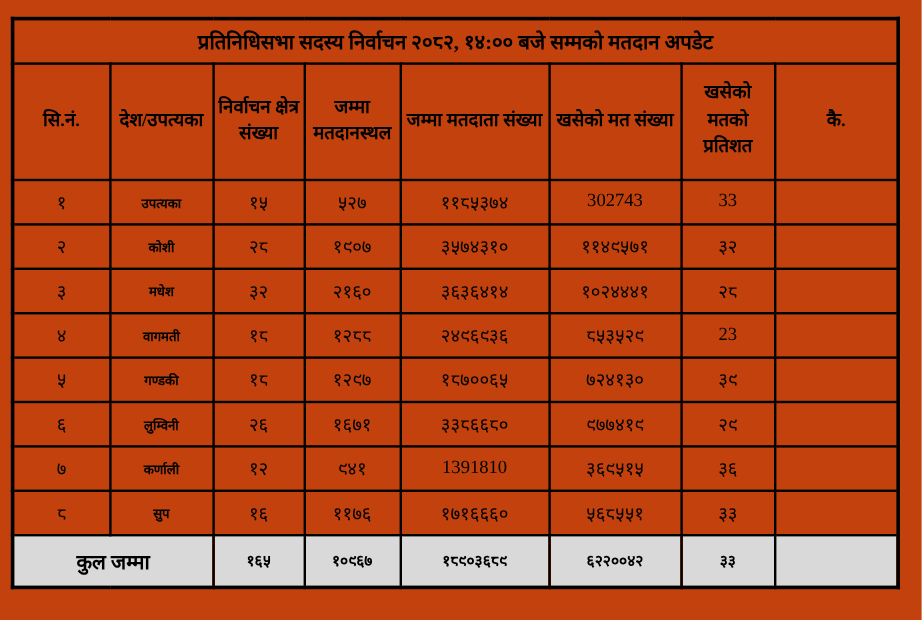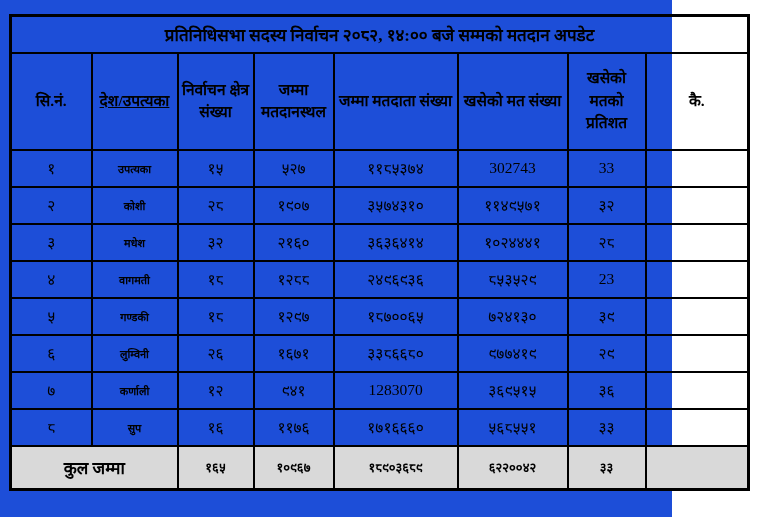--- a/index.html
+++ b/index.html
@@ -1,25 +1,25 @@
 <!DOCTYPE html>
 <html lang="ne"><head>
 <meta charset="utf-8">
 <style>
   html, body {
     margin: 0;
     padding: 0;
     background: #ffffff;
   }
   .page {
-    width: 672px;
+    width: 768px;
     height: 517px;
     box-sizing: border-box;
     padding: 14px 0 0 9px;
-    background: #1d4ed8;
+    background: #c2410c;
     font-family: "Liberation Serif", "DejaVu Serif", serif;
     color: #000000;
   }
   table.vote-table {
     border-collapse: collapse;
     table-layout: fixed;
     width: 738px;
     border: 3px solid #000000;
   }
   table.vote-table th, table.vote-table td {
@@ -38,21 +38,20 @@
   }
   .header-row th {
     height: 97px;
     font-size: 15.5px;
     font-weight: bold;
     line-height: 1.45;
   }
   th.clip {
     white-space: nowrap;
     padding: 0;
-    text-decoration: underline;
   }
   td.sn {
     font-size: 15.5px;
     height: 37px;
   }
   td.region {
     font-size: 11px;
     font-weight: bold;
   }
   td.num {
@@ -157,21 +156,21 @@
         <td class="num">३३८६६८०</td>
         <td class="num">९७७४१९</td>
         <td class="num">२९</td>
         <td class="num"></td>
       </tr>
       <tr>
         <td class="sn">७</td>
         <td class="region">कर्णाली</td>
         <td class="num">१२</td>
         <td class="num">९४१</td>
-        <td class="num">1283070</td>
+        <td class="num">1391810</td>
         <td class="num">३६९५१५</td>
         <td class="num">३६</td>
         <td class="num"></td>
       </tr>
       <tr>
         <td class="sn">८</td>
         <td class="region">सुप</td>
         <td class="num">१६</td>
         <td class="num">११७६</td>
         <td class="num">१७१६६६०</td>

